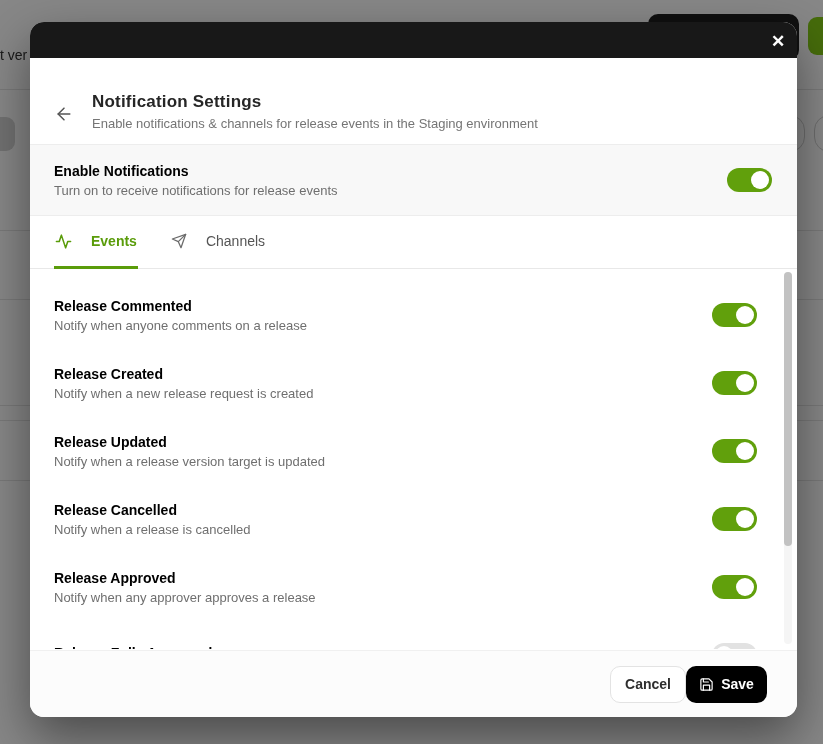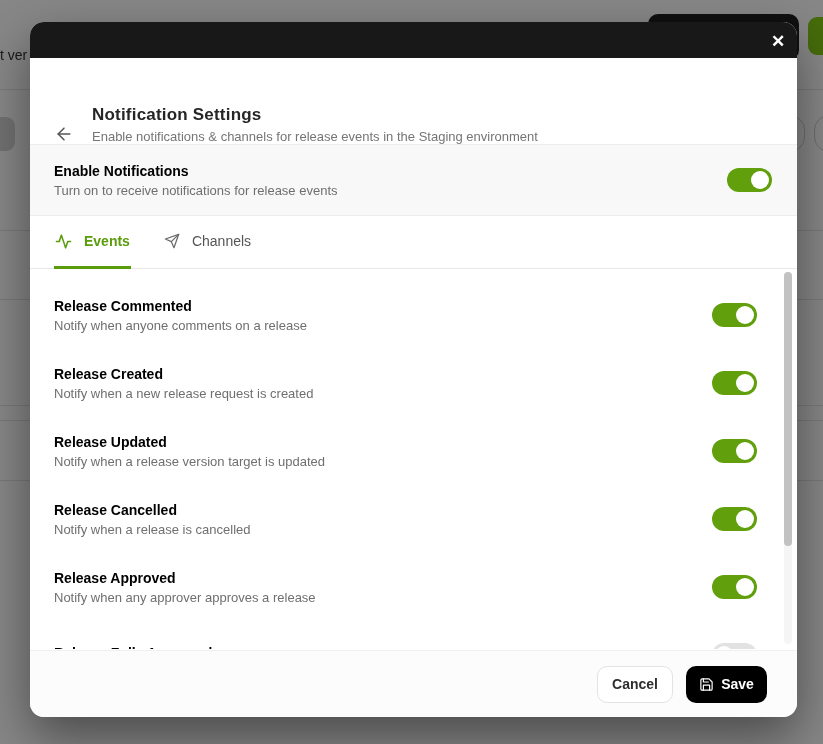--- a/index.html
+++ b/index.html
@@ -20,48 +20,48 @@
   .bg-row-text { position:absolute; left:832px; top:288px; font-size:13px; color:#0369a1; white-space:nowrap; }
   .overlay { position:absolute; inset:0; background:rgba(0,0,0,0.47); }
 
   
   .modal { position:absolute; left:30px; top:22px; width:767px; height:695px; border-radius:14px;
            overflow:hidden; background:#ffffff; box-shadow:0 20px 50px rgba(0,0,0,0.45); }
   .modal-topbar { position:relative; height:36px; background:#181818; }
   .close-btn { position:absolute; right:8px; top:9px; width:22px; height:22px; border:none; background:transparent;
                color:#ffffff; font-size:17px; font-weight:700; line-height:22px; text-align:center; cursor:pointer; }
 
-  .modal-header { display:flex; align-items:flex-end; padding:20px 24px 0 24px; height:87px; border-bottom:1px solid #ededed; }
+  .modal-header { display:flex; align-items:center; padding:20px 24px 0 24px; height:87px; border-bottom:1px solid #ededed; }
   .back-btn { width:20px; height:20px; margin-top:6px; margin-right:18px; border:none; background:transparent; cursor:pointer; padding:0; color:#555; }
   .modal-title { font-size:17px; font-weight:700; color:#262626; letter-spacing:.2px; }
   .modal-subtitle { font-size:13px; color:#757575; margin-top:4px; }
 
   .master-row { display:flex; align-items:center; justify-content:space-between; height:71px;
                 background:#f8f8f8; border-bottom:1px solid #ededed; padding:0 25px 0 24px; }
   .row-title { font-size:14px; font-weight:700; color:#000000; }
   .row-desc { font-size:13px; color:#6f6f6f; margin-top:4px; }
 
   .toggle { position:relative; width:45px; height:24px; border-radius:12px; background:#e2e2e2; flex:0 0 auto; cursor:pointer; }
   .toggle .knob { position:absolute; top:3px; left:3px; width:18px; height:18px; border-radius:50%; background:#ffffff; }
   .toggle.on { background:#61a00c; }
   .toggle.on .knob { left:auto; right:3px; }
 
   .tabs-row { display:flex; align-items:stretch; height:53px; padding:0 24px; border-bottom:1px solid #e8e8e8; gap:32px; }
-  .tab { display:flex; align-items:center; gap:12px; font-size:14px; color:#555555; cursor:pointer;
+  .tab { display:flex; align-items:center; gap:19px; font-size:14px; color:#555555; cursor:pointer;
          border-bottom:3px solid transparent; margin-bottom:-1px; padding:0 1px; }
   .tab.active { color:#5a9c0a; font-weight:700; border-bottom-color:#5a9c0a; }
   .tab svg { display:block; }
 
   .list-area { position:relative; height:380px; overflow:hidden; padding:12px 24px 0 24px; background:#ffffff; }
   .event-row { display:flex; align-items:center; justify-content:space-between; height:68px; padding-right:16px; }
   .scroll-track { position:absolute; right:5px; top:3px; width:8px; height:372px; border-radius:4px; background:#f5f5f5; }
   .scroll-thumb { position:absolute; right:5px; top:3px; width:8px; height:274px; border-radius:4px; background:#c2c2c2; }
 
   .modal-footer { position:absolute; left:0; right:0; bottom:0; height:67px; background:#fcfcfc; border-top:1px solid #f0f0f0;
-                  display:flex; align-items:center; justify-content:flex-end; gap:13px; padding-right:30px; }
+                  display:flex; align-items:center; justify-content:flex-end; padding-right:30px; }
   .btn { height:37px; border-radius:10px; font-size:14px; font-weight:700; cursor:pointer;
          display:flex; align-items:center; justify-content:center; font-family:inherit; }
   .btn-cancel { width:76px; background:#ffffff; border:1px solid #e3e3e3; color:#2e2e2e; }
   .btn-save { width:81px; background:#000000; border:none; color:#ffffff; gap:7px; }
 </style>
 </head>
 <body>
 
 <div id="stage">
 

